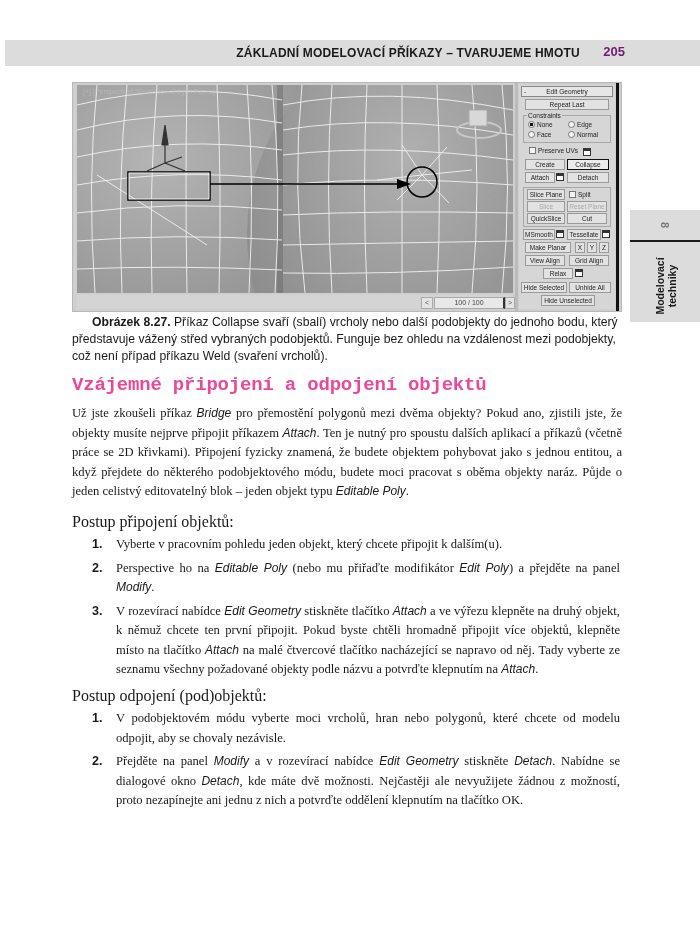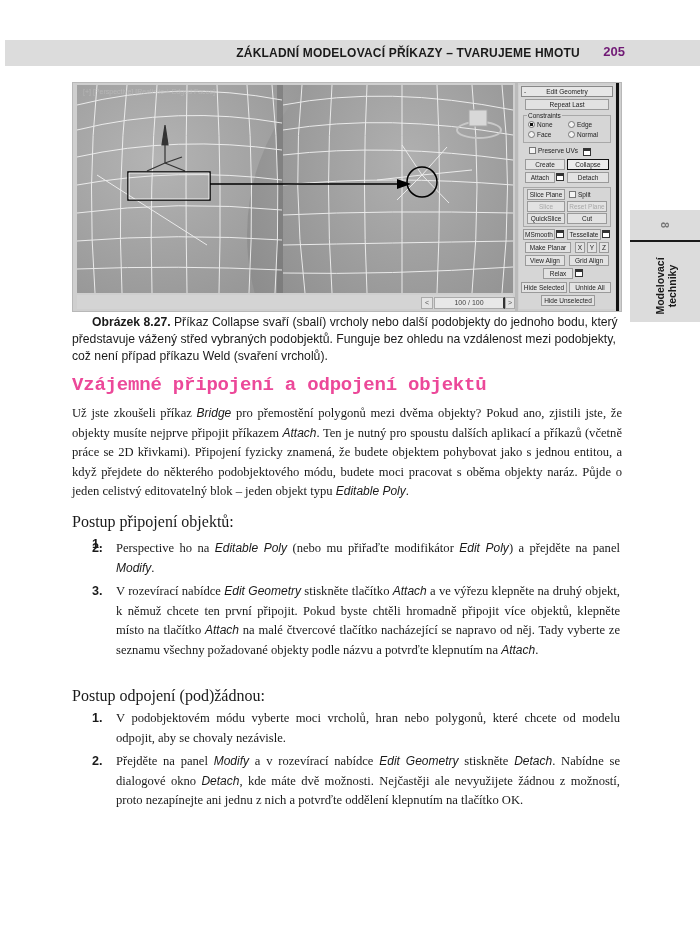--- a/index.html
+++ b/index.html
@@ -221,23 +221,23 @@
 
 <div class="caption"><b>Obrázek 8.27.</b><span> Příkaz Collapse svaří (sbalí) vrcholy nebo další podobjekty do jednoho bodu, který představuje vážený střed vybraných podobjektů. Funguje bez ohledu na vzdálenost mezi podobjekty, což není případ příkazu Weld (svaření vrcholů).</span></div>
 
 <h2 class="section">Vzájemné připojení a odpojení objektů</h2>
 
 <div class="para" style="top:404px;"><span>Už jste zkoušeli příkaz </span><i>Bridge</i><span> pro přemostění polygonů mezi dvěma objekty? Pokud ano, zjistili jste, že objekty musíte nejprve připojit příkazem </span><i>Attach</i><span>. Ten je nutný pro spoustu dalších aplikací a příkazů (včetně práce se 2D křivkami). Připojení fyzicky znamená, že budete objektem pohybovat jako s jednou entitou, a když přejdete do některého podobjektového módu, budete moci pracovat s oběma objekty naráz. Půjde o jeden celistvý editovatelný blok – jeden objekt typu </span><i>Editable Poly</i><span>.</span></div>
 
 <div class="plain" style="top:513px;">Postup připojení objektů:</div>
 
 <div class="list" style="top:535px;">
-  <div class="item"><span class="num">1.</span></div>
+  <div class="item"><span class="num">1.</span><span>Vyberte v pracovním pohledu jeden objekt, který chcete připojit k dalším(u).</span></div>
   <div class="item"><span class="num">2.</span><span>Perspective ho na </span><i>Editable Poly</i><span> (nebo mu přiřaďte modifikátor </span><i>Edit Poly</i><span>) a přejděte na panel </span><i>Modify</i><span>.</span></div>
   <div class="item"><span class="num">3.</span><span>V rozevírací nabídce </span><i>Edit Geometry</i><span> stiskněte tlačítko </span><i>Attach</i><span> a ve výřezu klepněte na druhý objekt, k němuž chcete ten první připojit. Pokud byste chtěli hromadně připojit více objektů, klepněte místo na tlačítko </span><i>Attach</i><span> na malé čtvercové tlačítko nacházející se napravo od něj. Tady vyberte ze seznamu všechny požadované objekty podle názvu a potvrďte klepnutím na </span><i>Attach</i><span>.</span></div>
 </div>
 
-<div class="plain" style="top:687px;">Postup odpojení (pod)žádnou:</div>
+<div class="plain" style="top:687px;">Postup odpojení (pod)objektů:</div>
 
 <div class="list" style="top:709px;">
   <div class="item"><span class="num">1.</span><span>V podobjektovém módu vyberte moci vrcholů, hran nebo polygonů, které chcete od modelu odpojit, aby se chovaly nezávisle.</span></div>
   <div class="item"><span class="num">2.</span><span>Přejděte na panel </span><i>Modify</i><span> a v rozevírací nabídce </span><i>Edit Geometry</i><span> stiskněte </span><i>Detach</i><span>. Nabídne se dialogové okno </span><i>Detach</i><span>, kde máte dvě možnosti. Nejčastěji ale nevyužijete žádnou z možností, proto nezapínejte ani jednu z nich a potvrďte oddělení klepnutím na tlačítko OK.</span></div>
 </div>
 
 </body></html>

